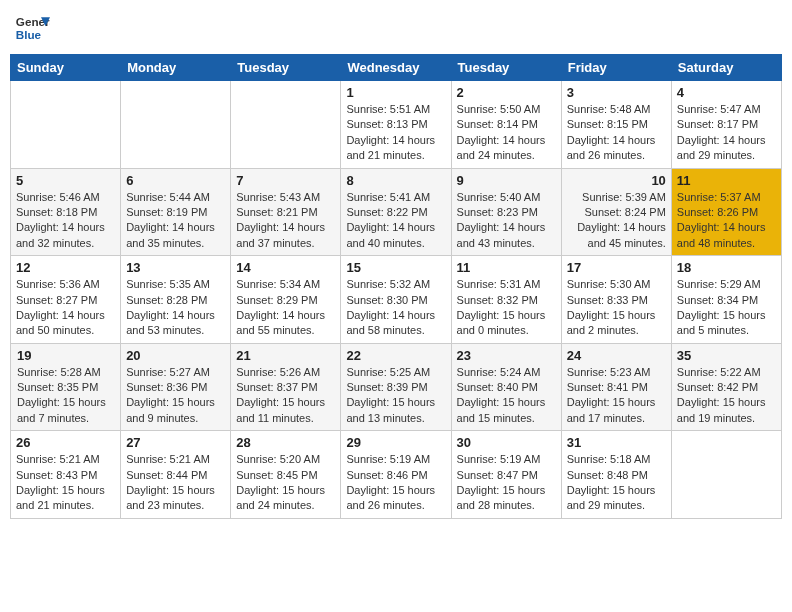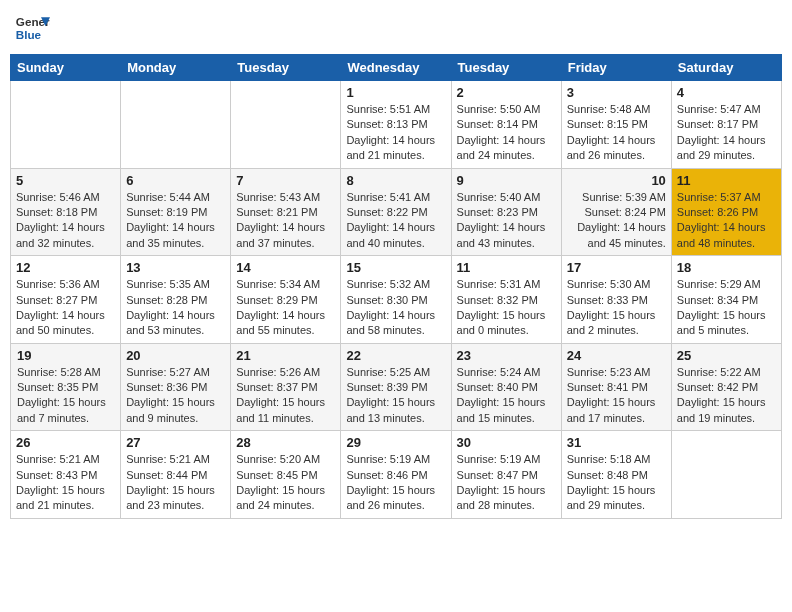--- a/index.html
+++ b/index.html
@@ -211,21 +211,21 @@
         </td>
         <td style="background: rgb(245, 245, 245);">
           <div class="day-number">23</div>
           <div class="day-info">Sunrise: 5:24 AM<br>Sunset: 8:40 PM<br>Daylight: 15 hours and 15 minutes.</div>
         </td>
         <td style="background: rgb(245, 245, 245);">
           <div class="day-number">24</div>
           <div class="day-info">Sunrise: 5:23 AM<br>Sunset: 8:41 PM<br>Daylight: 15 hours and 17 minutes.</div>
         </td>
         <td style="background: rgb(245, 245, 245);">
-          <div class="day-number">25</div>
+          <div class="day-number">35</div>
           <div class="day-info">Sunrise: 5:22 AM<br>Sunset: 8:42 PM<br>Daylight: 15 hours and 19 minutes.</div>
         </td>
       </tr>
       <tr>
         <td>
           <div class="day-number">26</div>
           <div class="day-info">Sunrise: 5:21 AM<br>Sunset: 8:43 PM<br>Daylight: 15 hours and 21 minutes.</div>
         </td>
         <td>
           <div class="day-number">27</div>

